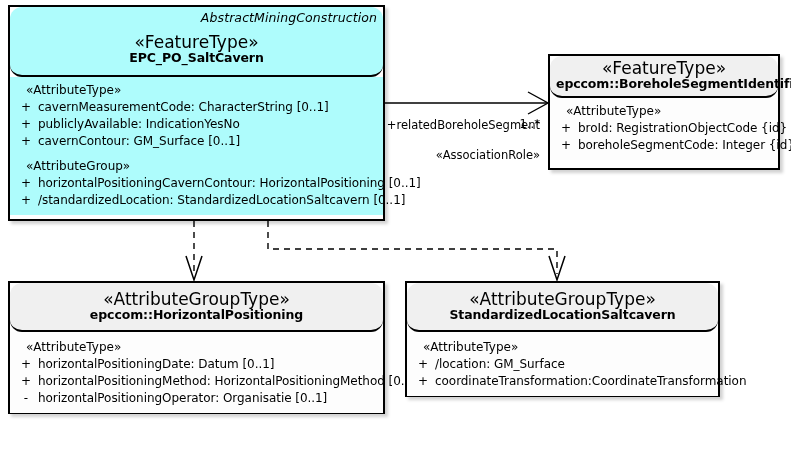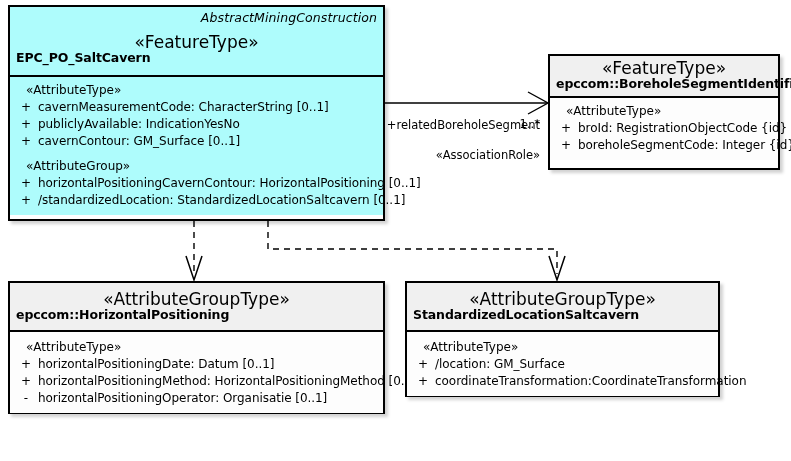--- a/index.html
+++ b/index.html
@@ -35,20 +35,21 @@
     background: #f0f0f0;
   }
   .uml-class.gray .cls-body {
     background: #fdfdfd;
   }
   .cls-head {
     position: relative;
     border-bottom: 2px solid #000000;
     box-sizing: border-box;
     padding: 3px 6px 5px 6px;
+    border-radius: 12px;
   }
   .cls-body {
     box-sizing: border-box;
     padding: 5px 14px 6px 4px;
   }
 
   .pkg-name {
     text-align: right;
     font-style: italic;
     font-size: 12.5px;
@@ -56,21 +57,21 @@
     line-height: 15px;
     letter-spacing: 0.1px;
   }
   .stereotype {
     text-align: center;
     font-size: 17px;
     color: #000;
     line-height: 16px;
   }
   .cls-name {
-    text-align: left;
+    text-align: center;
     font-size: 12.5px;
     font-weight: bold;
     color: #000;
     line-height: 16px;
     letter-spacing: -0.1px;
   }
 
   
   .attr-group-label {
     font-size: 12px;

